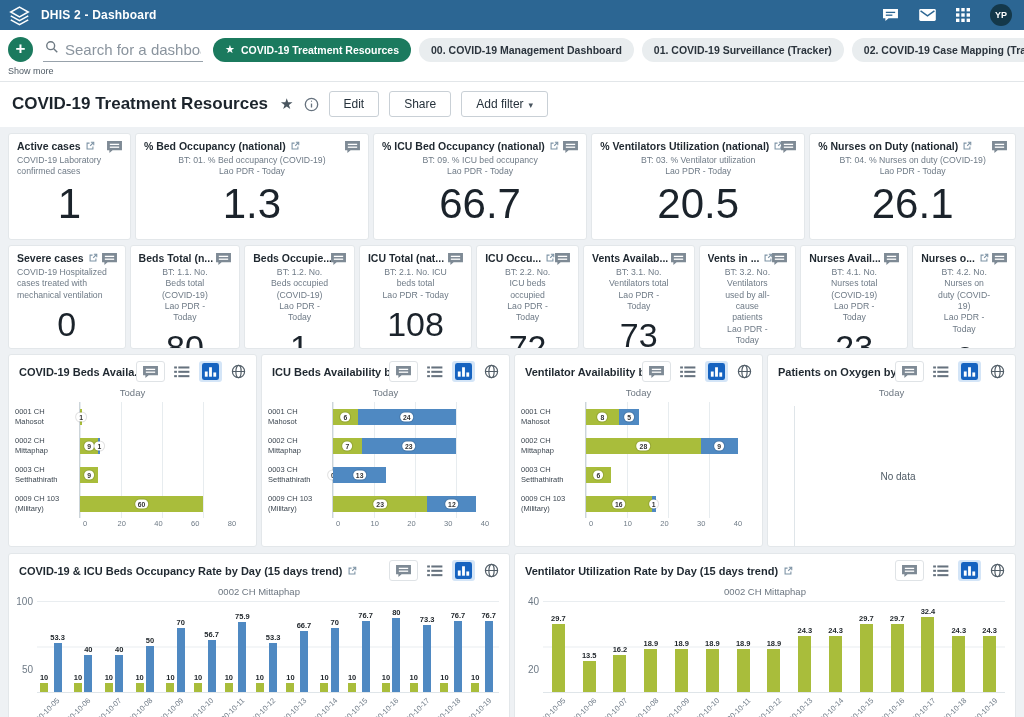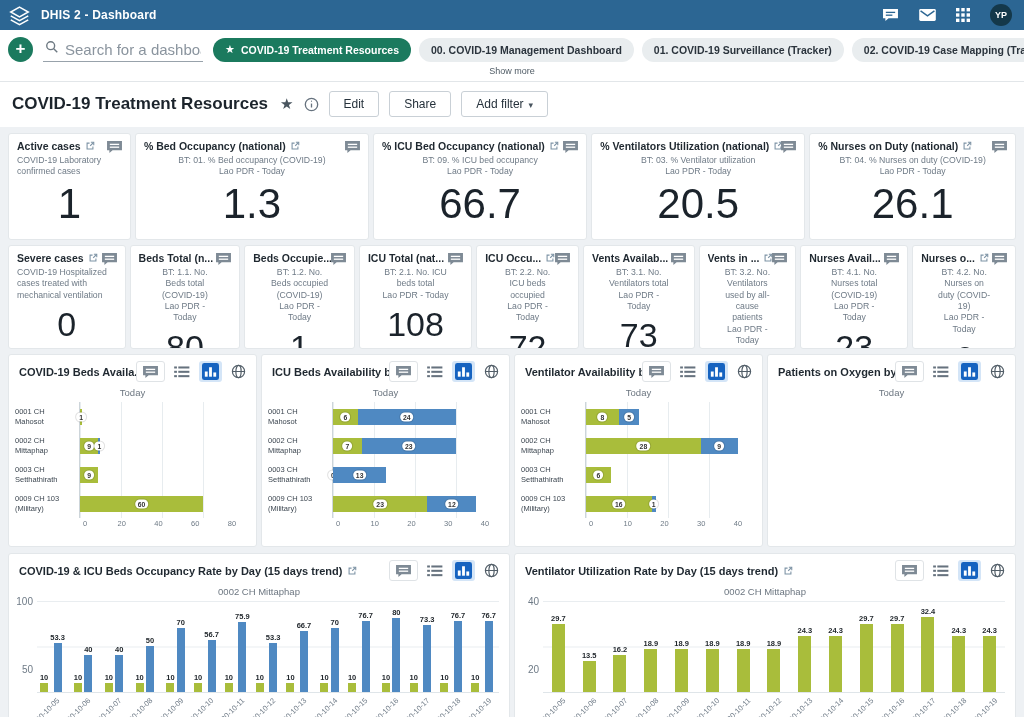--- a/index.html
+++ b/index.html
@@ -23,21 +23,21 @@
   .searchbox { display:flex; align-items:center; gap:6px; border-bottom:1px solid #98a2ab;
     padding:3px 2px; width:160px; flex:0 0 auto; }
   .searchbox input { border:none; outline:none; font-size:15px; width:100%; color:#333;
     font-family:inherit; background:transparent; }
   .searchbox input::placeholder { color:#8a949e; }
   .chips { display:flex; align-items:center; gap:8px; }
   .chip { height:24px; border-radius:12px; background:#e9edef; display:flex; align-items:center;
     padding:0 12px; font-size:10.5px; font-weight:bold; color:#2b343d; white-space:nowrap; cursor:pointer; }
   .chip.selected { background:#1b7a5e; color:#fff; gap:6px; }
   .chip.selected .chip-star { color:#fff; font-size:11px; }
-  .show-more { text-align:center; font-size:9px; color:#4e5a64; padding:4px 0 5px; cursor:pointer; }
+  .show-more { font-size:9px; color:#4e5a64; padding:4px 0 5px; cursor:pointer; }
 
   
   .titlebar { background:#fff; display:flex; align-items:center; gap:10px; padding:9px 12px 10px; }
   .page-title { font-size:17px; font-weight:bold; color:#1c242c; margin-right:2px; }
   .star-icon { color:#49555f; font-size:15px; cursor:pointer; }
   .info-icon { display:flex; cursor:pointer; }
   .btn { border:1px solid #c9d0d6; background:#fff; border-radius:3px; padding:5px 14px;
     font-size:12px; color:#26323c; cursor:pointer; font-family:inherit; }
   .btn .caret { font-size:9px; margin-left:5px; color:#48545e; }
 
@@ -875,20 +875,23 @@
             <span class="icon-plain">
               <svg viewBox="0 0 16 16" width="15" height="15" fill="none" stroke="#525e68" stroke-width="1.3">
                 <circle cx="8" cy="8" r="6.5"></circle>
                 <ellipse cx="8" cy="8" rx="2.8" ry="6.5"></ellipse>
                 <path d="M1.8 8h12.4"></path>
               </svg>
             </span>
           </div>
         </div>
         <div class="chart-subtitle">Today</div>
+        <div class="no-data-area">
+          <span class="no-data-text">No data</span>
+        </div>
       </div>
     </div>
   <div class="charts-row row-trend" id="trend-charts">
       <div class="chart-card">
         <div class="chart-header">
           <div class="chart-title">
             <span>COVID-19 &amp; ICU Beds Occupancy Rate by Day (15 days trend)</span>
             <span style="display: inline-flex;">
               <svg viewBox="0 0 12 12" width="10" height="10" fill="none" stroke="#7d93a5" stroke-width="1.3">
                 <path d="M5.5 2.5H2.5v7h7V6.5"></path>

